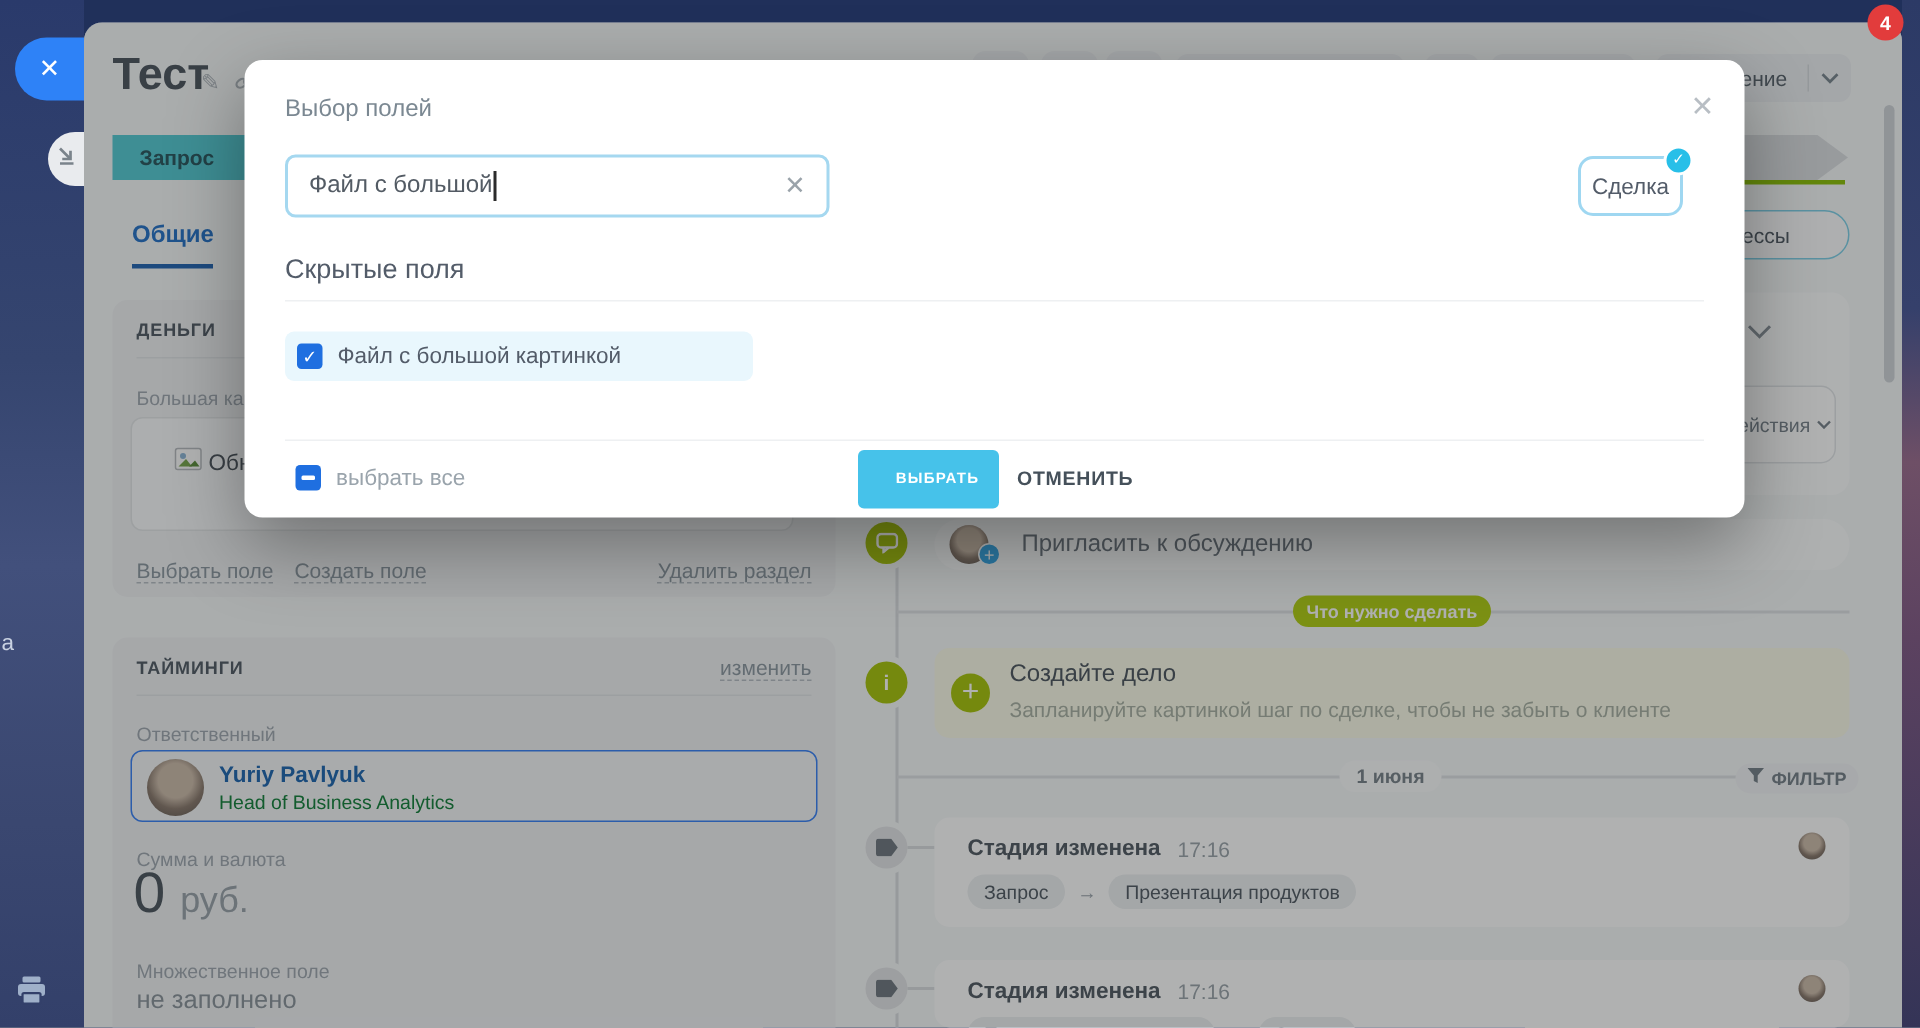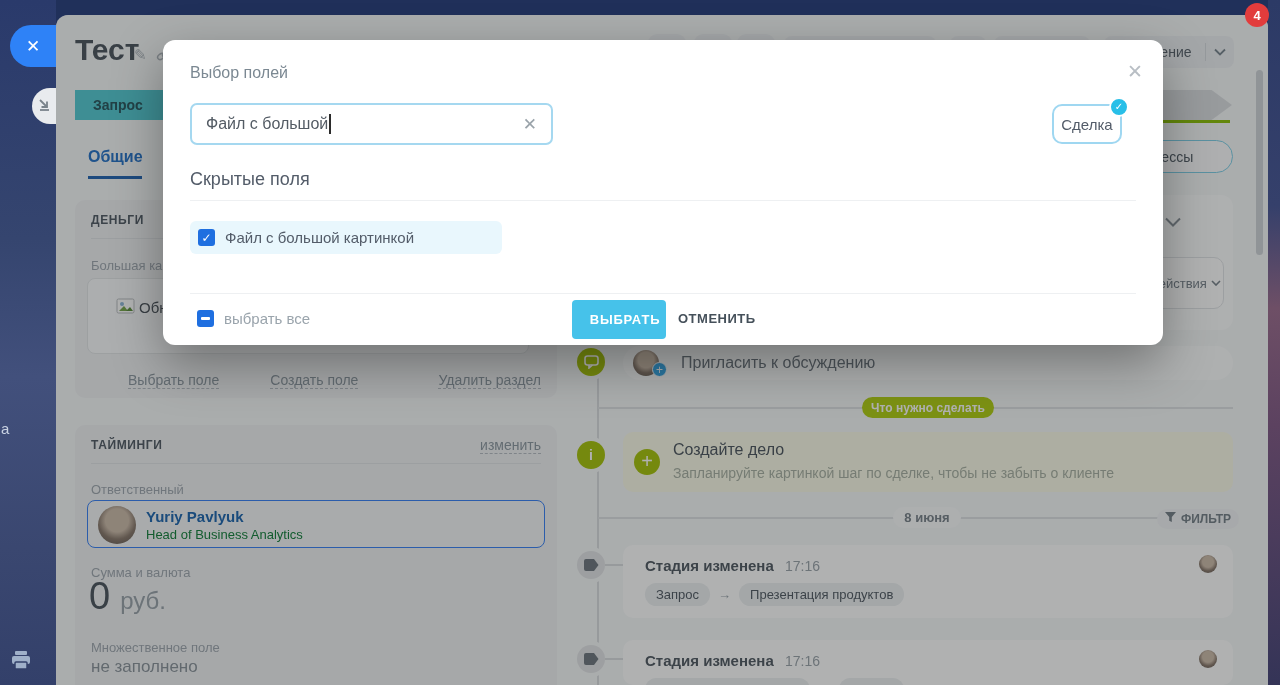--- a/index.html
+++ b/index.html
@@ -55,21 +55,21 @@
   #tab-common { left:88px; top:148px; font-size:16px; font-weight:bold; color:#2874c8; }
   #tab-underline { left:88px; top:176px; width:54px; height:3px; background:#2466b4; }
 
   
   .card { background:#f0f2f4; border-radius:10px; }
   #money-card { left:75px; top:200px; width:482px; height:198px; }
   #timings-card { left:75px; top:425px; width:482px; height:260px; border-radius:10px 10px 0 0; }
   .sec-head { position:absolute; left:16px; top:13px; font-size:12px; font-weight:bold; letter-spacing:.6px; color:#525c66; }
   .sec-div { position:absolute; left:16px; right:16px; top:38px; height:1px; background:#e2e5e8; }
   .lbl-gray { position:absolute; font-size:13px; color:#a0a8b0; }
-  .link-dash { font-size:14px; color:#8d98a1; border-bottom:1px dashed #b6bdc3;margin-left:37px; }
+  .link-dash { font-size:14px; color:#8d98a1; border-bottom:1px dashed #b6bdc3; }
   #imgbox { position:absolute; left:12px; top:78px; width:442px; height:76px; background:#fafbfc;
     border:1px solid #e3e6e8; border-radius:8px; }
   #imgbox .inner { position:absolute; left:28px; top:19px; display:flex; align-items:center; gap:4px;
     font-size:15px; color:#4e565e; }
   #money-links { position:absolute; left:16px; top:172px; width:450px; display:flex; gap:14px; }
   #money-links .right { margin-left:auto; }
   #edit-link { position:absolute; right:16px; top:12px; }
   #resp-card { position:absolute; left:12px; top:75px; width:458px; height:48px; background:#f5f7f8;
     border:1px solid #3b82f6; border-radius:8px; }
   .avatar { border-radius:50%; background:radial-gradient(circle at 50% 38%, #cdbcab 0 38%, #8a7a6e 62%, #5e5650 100%); }
@@ -163,21 +163,21 @@
   .mdiv { position:absolute; left:27px; right:27px; height:1px; background:#eef0f2; }
   #mdiv1 { top:160px; } #mdiv2 { top:253px; }
   #field-row { position:absolute; left:27px; top:181px; width:312px; height:33px; background:#e9f7fd;
     border-radius:6px; display:flex; align-items:center; gap:10px; padding:0 8px; font-size:15px; color:#535c69; }
   .cb { width:17px; height:17px; border-radius:3px; background:#1f6fe0; color:#fff; font-size:12px;
     display:flex; align-items:center; justify-content:center; flex:none; }
   .cb .dash { width:9px; height:2.5px; background:#fff; border-radius:1px; }
   #selall-row { position:absolute; left:34px; top:270px; display:flex; align-items:center; gap:10px;
     font-size:15px; color:#9aa4ac; }
   #submit-btn { position:absolute; left:409px; top:260px; width:94px; height:39px; background:#46c2ea;
-    border:none; border-radius:4px; color:#fff; font-size:13px; font-weight:bold; letter-spacing:.8px;
+    border:none; border-radius:4px; color:#fff; font-size:10px; font-weight:bold; letter-spacing:.8px;
     display:flex; align-items:center; justify-content:center;padding-left:12px; }
   #cancel-btn { position:absolute; left:515px; top:271px; font-size:13px; font-weight:bold; letter-spacing:.5px; color:#45505a; }
 </style>
 </head>
 <body>
 
 <div class="stage">
 
   <div class="abs" id="desk-top"></div>
   <div class="abs" id="desk-left"></div>
@@ -320,21 +320,21 @@
   <div class="abs z1" id="todo-pill">Что нужно сделать</div>
 
   <div class="abs z1 rail-circle rc-green" style="left:577px; top:441px; font-weight:bold; font-size:14px;">i</div>
   <div class="abs z1" id="hint-card">
     <div id="hint-plus">+</div>
     <div id="hint-title">Создайте дело</div>
     <div id="hint-text">Запланируйте картинкой шаг по сделке, чтобы не забыть о клиенте</div>
   </div>
 
   <div class="abs z1" id="date-line"></div>
-  <div class="abs z1" id="date-pill">8 июня</div>
+  <div class="abs z1" id="date-pill">1 июня</div>
   <div class="abs z1" id="filter-btn">
     <span><svg width="11" height="11" viewBox="0 0 11 11" fill="currentColor">
           <path d="M0 0 H11 L6.8 5 V10 L4.2 8.7 V5 Z"></path>
         </svg></span>
     <span>ФИЛЬТР</span>
   </div>
 
   <div class="abs z1 rail-circle rc-gray" style="left:577px; top:551px;">
       <div class="tag-shape"></div>
     </div>

